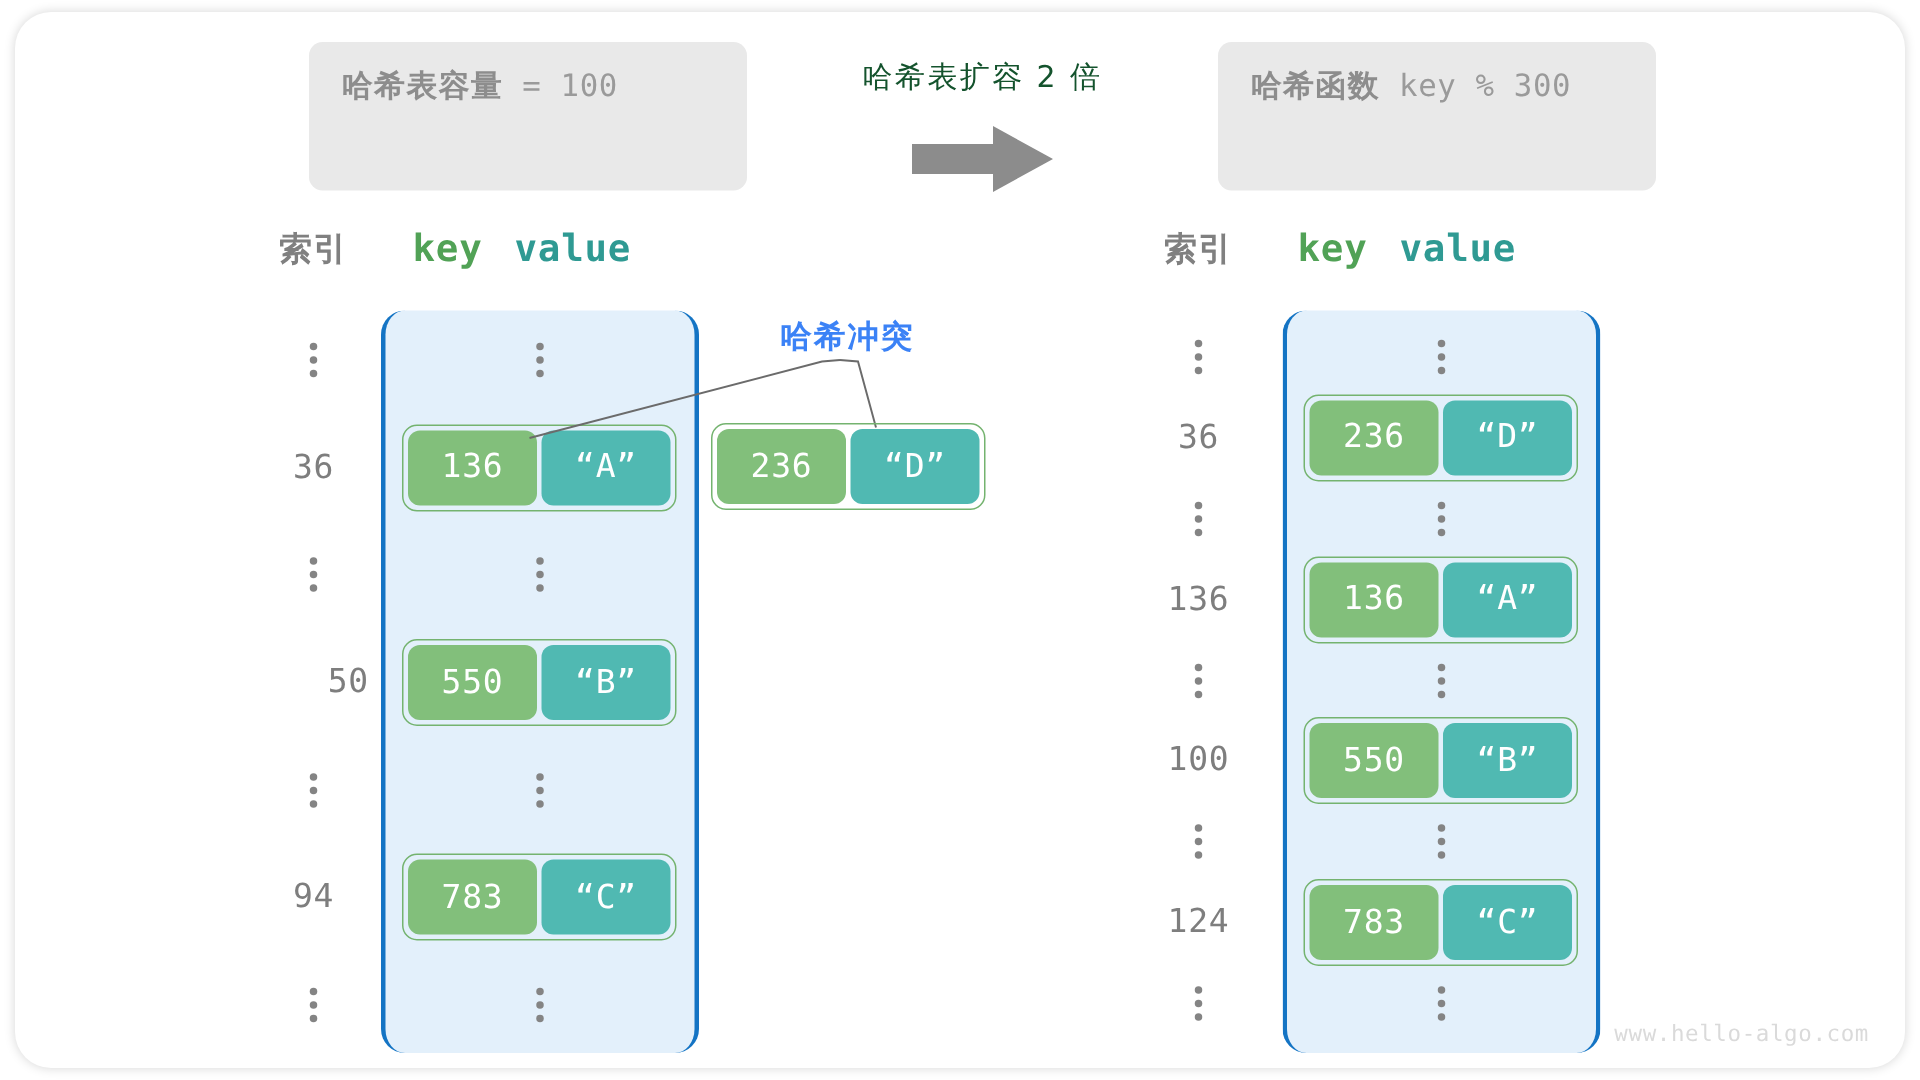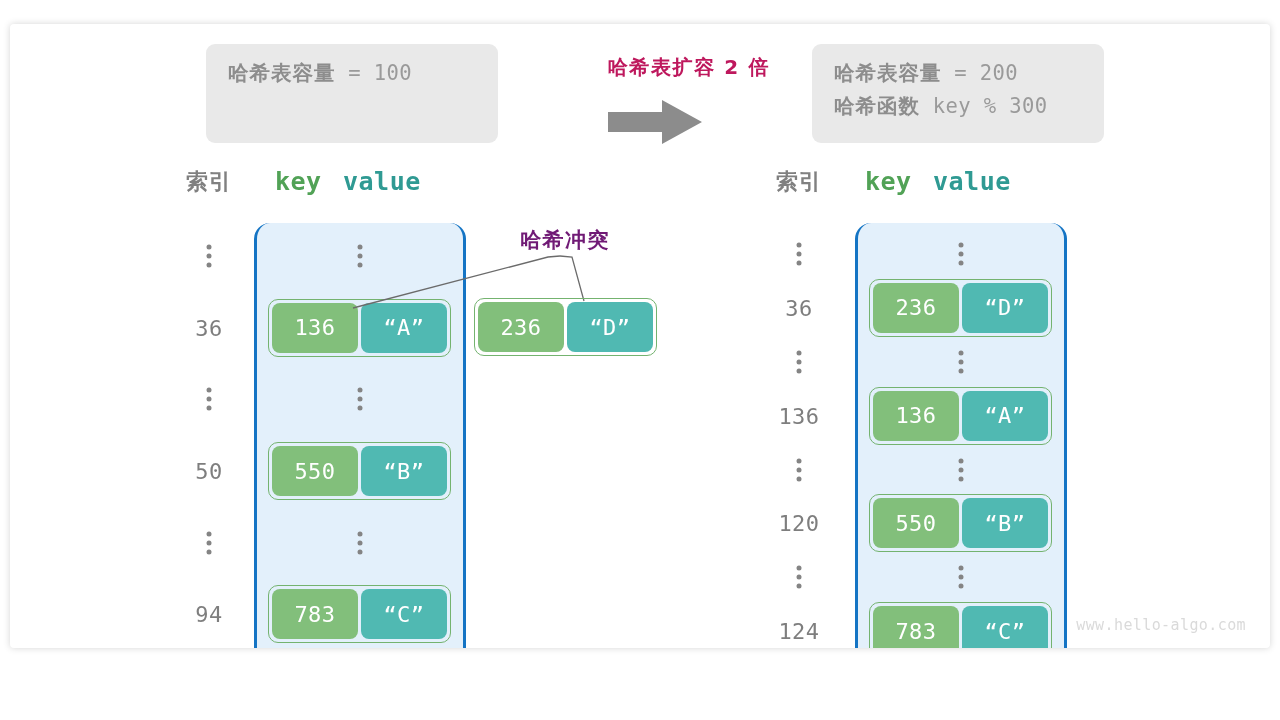--- a/index.html
+++ b/index.html
@@ -11,25 +11,25 @@
     width: 1280px;
     height: 720px;
     font-family: "DejaVu Sans", sans-serif;
     overflow: hidden;
   }
 
   
   #card {
     position: absolute;
     left: 10px;
-    top: 24px;
+    top: 8px;
     width: 1260px;
-    height: 624px;
+    height: 704px;
     background: #ffffff;
-    border-radius: 4px;
+    border-radius: 24px;
     box-shadow: 0 0 7px rgba(0,0,0,0.17);
     overflow: hidden;
   }
 
   
   .info-box {
     position: absolute;
     background: #e9e9e9;
     border-radius: 9px;
     padding: 13px 22px 14px 22px;
@@ -51,24 +51,24 @@
   }
   #info-left  { left: 196px; top: 20px;  width: 292px; height: 99px; }
   #info-right { left: 802px; top: 20px;  width: 292px; height: 99px; }
 
   
   #transition-title {
     position: absolute;
     left: 530px;
     top: 30px;
     width: 230px;
-    text-align: right;
+    text-align: center;
     font-size: 20px;
-    font-weight: bold;
-    color: #be185d;
+    font-weight: normal;
+    color: #14532d;
     letter-spacing: 1.6px;
     white-space: pre;
   }
   #arrow-wrap {
     position: absolute;
     left: 598px;
     top: 76px;
     width: 94px;
     height: 44px;
   }
@@ -177,21 +177,21 @@
 
   
   #collision-label {
     position: absolute;
     left: 470px;
     top: 202px;
     width: 170px;
     text-align: center;
     font-size: 21px;
     font-weight: bold;
-    color: #701a75;
+    color: #3b82f6;
     letter-spacing: 1.4px;
     white-space: pre;
   }
   #leader-svg {
     position: absolute;
     left: 0; top: 0;
     width: 1260px;
     height: 704px;
     pointer-events: none;
   }
@@ -218,21 +218,20 @@
   </div>
 
   <div id="transition-title">哈希表扩容 2 倍</div>
   <div id="arrow-wrap">
     <svg width="94" height="44" viewBox="0 0 94 44">
       <path d="M0 12 L54 12 L54 0 L94 22 L54 44 L54 32 L0 32 Z" fill="#8c8c8c"></path>
     </svg>
   </div>
 
   <div class="info-box" id="info-right">
-    <div class="info-line"><b>哈希表容量</b><span> = 200</span></div>
     <div class="info-line"><b>哈希函数</b><span> key % 300</span></div>
   </div>
 
   <div class="col-head head-index" style="left:162px;width:74px;text-align:center;">索引</div>
   <div class="col-head head-key" style="left:265px;">key</div>
   <div class="col-head head-value" style="left:333px;">value</div>
 
   <div class="col-head head-index" style="left:752px;width:74px;text-align:center;">索引</div>
   <div class="col-head head-key" style="left:855px;">key</div>
   <div class="col-head head-value" style="left:923px;">value</div>
@@ -243,21 +242,21 @@
         <i></i>
         <i></i>
         <i></i>
       </div>
       <div class="idx-cell" style="top: 303.667px; left: 162px;">36</div>
       <div class="vdots" style="position: absolute; left: 199px; top: 375.333px;">
         <i></i>
         <i></i>
         <i></i>
       </div>
-      <div class="idx-cell" style="top: 447px; left: 162px;">50</div>
+      <div class="idx-cell" style="top: 447px; left: 162px; text-align: right;">50</div>
       <div class="vdots" style="position: absolute; left: 199px; top: 518.667px;">
         <i></i>
         <i></i>
         <i></i>
       </div>
       <div class="idx-cell" style="top: 590.333px; left: 162px;">94</div>
       <div class="vdots" style="position: absolute; left: 199px; top: 662px;">
         <i></i>
         <i></i>
         <i></i>
@@ -310,21 +309,21 @@
         <i></i>
         <i></i>
         <i></i>
       </div>
       <div class="idx-cell" style="top: 391.625px; left: 752px;">136</div>
       <div class="vdots" style="position: absolute; left: 789px; top: 445.5px;">
         <i></i>
         <i></i>
         <i></i>
       </div>
-      <div class="idx-cell" style="top: 499.375px; left: 752px;">120</div>
+      <div class="idx-cell" style="top: 499.375px; left: 752px;">100</div>
       <div class="vdots" style="position: absolute; left: 789px; top: 553.25px;">
         <i></i>
         <i></i>
         <i></i>
       </div>
       <div class="idx-cell" style="top: 607.125px; left: 752px;">124</div>
       <div class="vdots" style="position: absolute; left: 789px; top: 661px;">
         <i></i>
         <i></i>
         <i></i>

